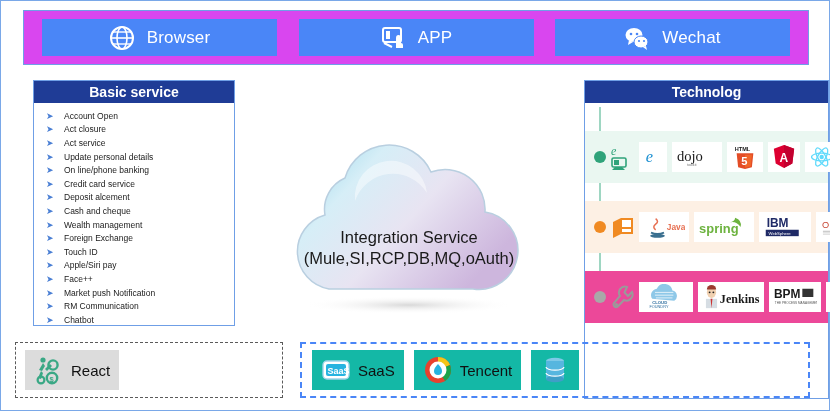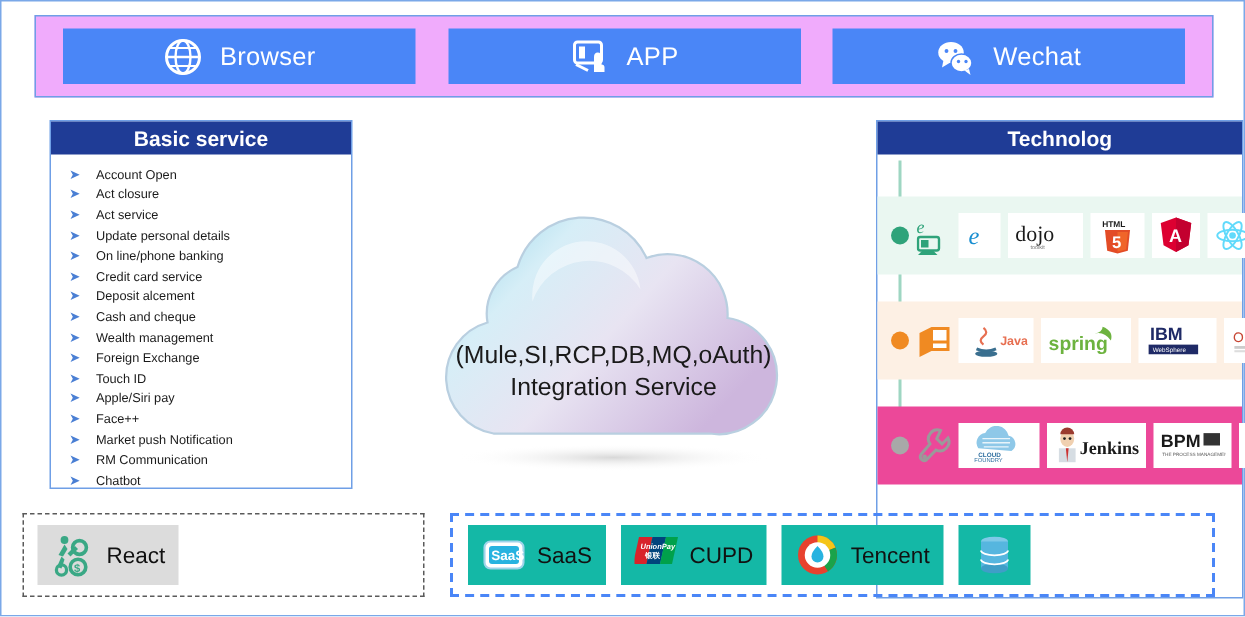--- a/index.html
+++ b/index.html
@@ -15,21 +15,21 @@
     box-sizing:border-box;
     border:1px solid #7aa8e8;
     background:#ffffff;
   }
 
   
   .channel-bar{
     position:absolute;left:22px;top:9px;width:786px;height:55px;
     box-sizing:border-box;
     border:1px solid #6f9fe6;
-    background:#f0abfc;
+    background:#d946ef;
     display:flex;align-items:center;justify-content:space-between;
     padding:0 18px;
   }
   .channel-btn{
     flex:0 0 235px;height:37px;
     background:#4a86f7;
     display:flex;align-items:center;justify-content:center;gap:12px;
     color:#ffffff;font-size:17px;
   }
   .channel-btn .lbl{letter-spacing:.2px;}
@@ -263,22 +263,22 @@
       <ellipse cx="150" cy="166" rx="105" ry="9" fill="url(#sh)"></ellipse>
       <path d="M70 150
                a38 38 0 0 1 -4 -74
                a34 34 0 0 1 20 -37
                a46 46 0 0 1 86 -6
                a40 40 0 0 1 54 40
                a36 36 0 0 1 -12 77 z" fill="url(#cg)" stroke="#b9cfe0" stroke-width="1.5"></path>
       <path d="M96 62 a40 40 0 0 1 72 -8 a34 34 0 0 0 -72 8 z" fill="#ffffff" opacity="0.45"></path>
     </svg>
     <div class="cloud-text">
+      <div>Integration Service</div>
       <div>(Mule,SI,RCP,DB,MQ,oAuth)</div>
-      <div>Integration Service</div>
     </div>
   </div>
 
   <div class="tech-panel">
     <div class="panel-head">Technolog</div>
     <div class="tech-body">
       <div class="tech-rail"></div>
 
       <div class="tech-row r1">
         <span class="rail-dot"></span>
@@ -451,32 +451,20 @@
       <span class="tile-ico">
         <svg viewBox="0 0 30 30" width="30" height="30">
           <rect x="2" y="6" width="26" height="18" rx="4" fill="#ffffff" stroke="#9fd4ea" stroke-width="1.4"></rect>
           <rect x="5" y="9" width="20" height="12" rx="2" fill="#27b3e0"></rect>
           <text x="6.5" y="18.5" font-size="9" font-weight="bold" font-family="Liberation Sans, sans-serif" fill="#ffffff">SaaS</text>
         </svg>
       </span>
       <span>SaaS</span>
     </div>
 
-    <div class="tile blue">
-      <span class="tile-ico">
-        <svg viewBox="0 0 32 24" width="32" height="24">
-          <path d="M3 3 h9 l-4 18 h-9 z" fill="#d8232a"></path>
-          <path d="M12 3 h9 l-4 18 h-9 z" fill="#00447c"></path>
-          <path d="M21 3 h8 l-4 18 h-8 z" fill="#00a14b"></path>
-          <text x="4" y="11" font-size="5" font-style="italic" font-weight="bold" fill="#ffffff">UnionPay</text>
-          <text x="7" y="17" font-size="5" font-weight="bold" fill="#ffffff">银联</text>
-        </svg>
-      </span>
-      <span>CUPD</span>
-    </div>
 
     <div class="tile blue">
       <span class="tile-ico">
         <svg viewBox="0 0 30 30" width="30" height="30">
           <circle cx="15" cy="15" r="13" fill="#e8412e"></circle>
           <path d="M15 2 a13 13 0 0 1 12 8 l-12 5 z" fill="#f5c518"></path>
           <path d="M27 10 a13 13 0 0 1 -5 16 l-7 -11 z" fill="#1aa34a"></path>
           <circle cx="15" cy="15" r="8.5" fill="#ffffff"></circle>
           <path d="M15 9 q4 4 4 7 a4 4 0 0 1 -8 0 q0 -3 4 -7 z" fill="#27b3e0"></path>
         </svg>

